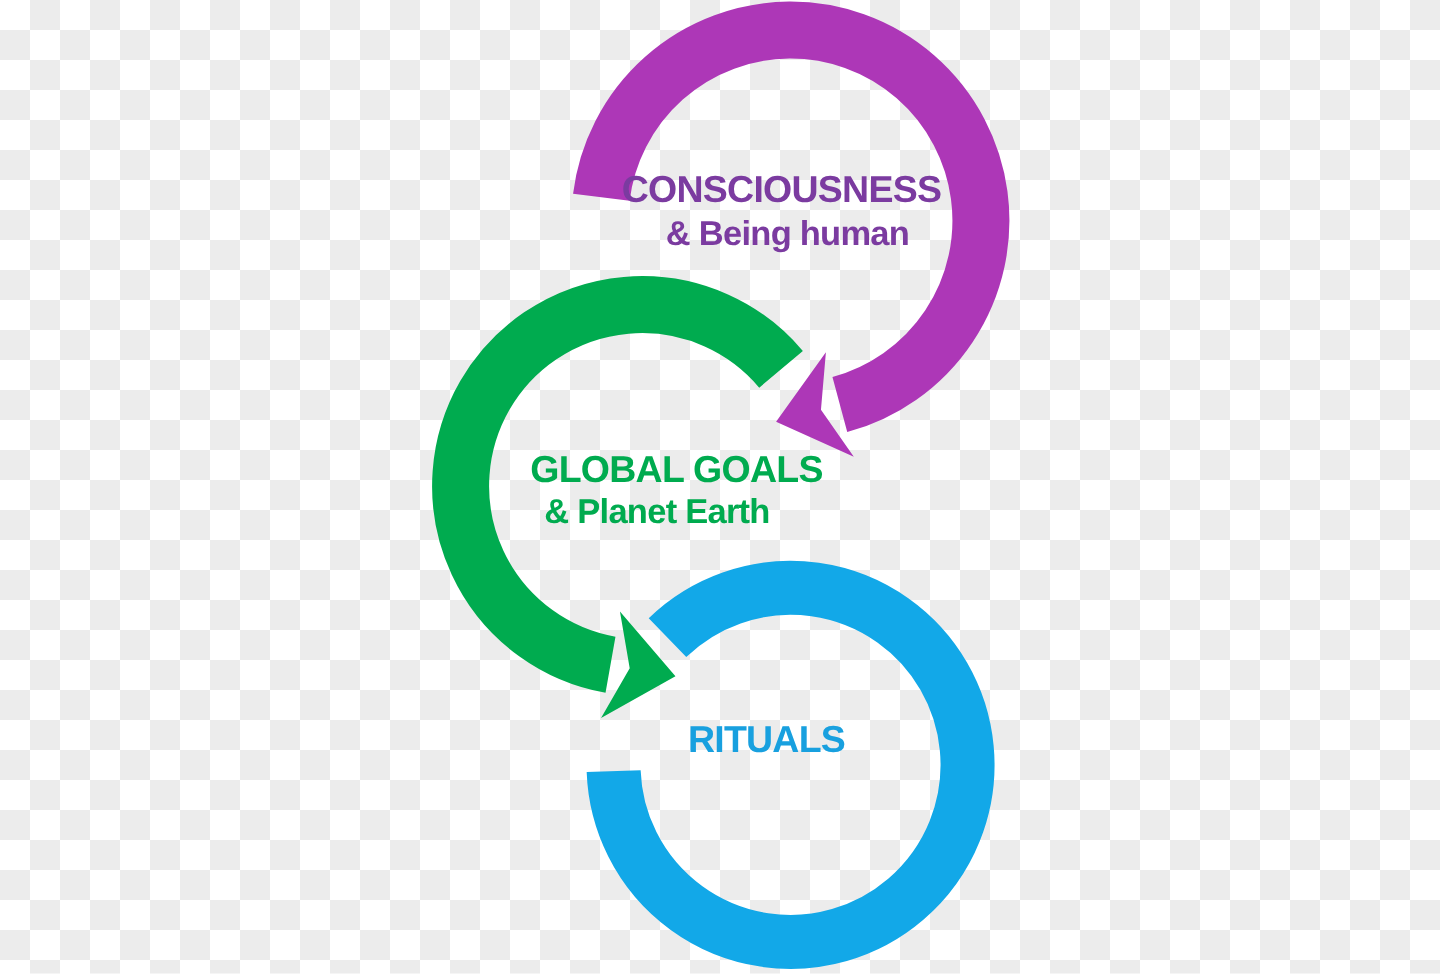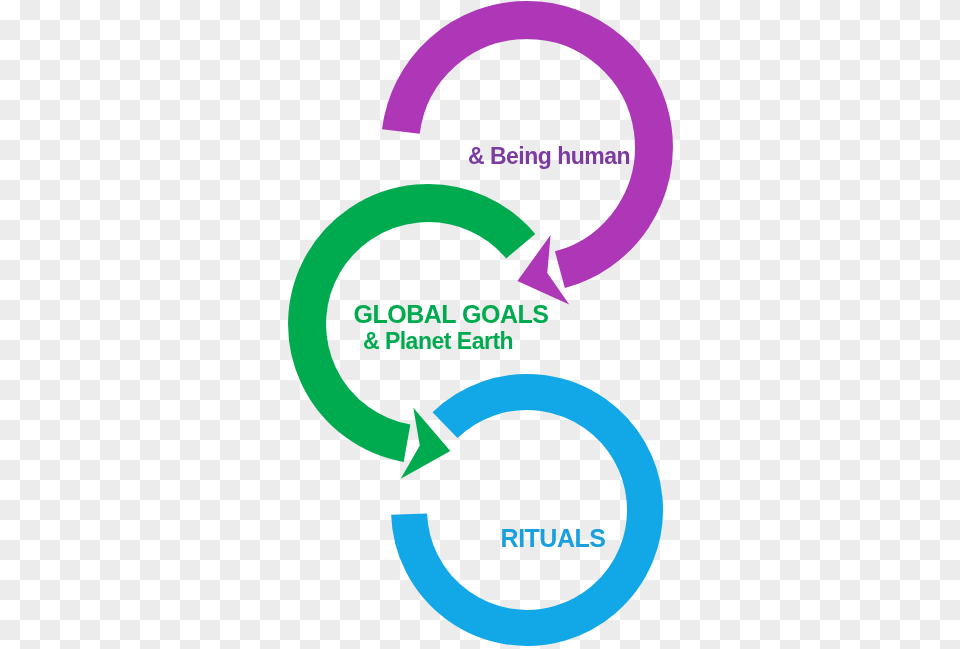--- a/index.html
+++ b/index.html
@@ -29,42 +29,43 @@
     position: absolute;
     transform: translate(-50%, -50%);
     white-space: nowrap;
     font-weight: bold;
     letter-spacing: -0.5px;
     text-align: center;
   }
   .label.title { font-size: 25px; }
   .label.subtitle { font-size: 23px; }
   .pos-c-title { left: 521px; top: 127px; }
-  .pos-c-sub   { left: 525px; top: 156px; margin-left: 24px; }
+  .pos-c-sub   { left: 525px; top: 156px; }
   .pos-g-title { left: 437px; top: 314px; margin-left: 14px; }
   .pos-g-sub   { left: 438px; top: 341px; }
-  .pos-r-title { left: 553px; top: 494px; margin-top: 44px; }
+  .pos-r-title { left: 511px; top: 494px; }
   .pos-r-sub   { left: 525px; top: 533px; }
 </style>
 </head>
 <body>
 
 <div class="canvas" style="--checker-light: #ffffff; --checker-dark: #ececec;">
 
   <svg class="arcs" viewBox="0 0 960 649">
 
     <path class="arc" stroke-width="38" d="M 400.9 131.5 A 127 127 0 1 1 559.9 269.7" stroke="#ad37b7"></path>
     <polygon points="517.4,281.1 550.6,234.9 547.3,273.1 569.2,304.5" fill="#ad37b7"></polygon>
 
     <path class="arc" stroke-width="38" d="M 520.7 246.2 A 121 121 0 1 0 407 443.2" stroke="#00ab4f"></path>
     <polygon points="450.3,450.9 413.3,407.7 419.8,445.5 400.7,478.7" fill="#00ab4f"></polygon>
 
     <path class="arc" stroke-width="36" d="M 445 425.1 A 118 118 0 1 1 409.1 514.1" stroke="#12a8e8"></path>
   </svg>
 
+  <div class="label title pos-c-title" style="color: rgb(123, 59, 160);">CONSCIOUSNESS</div>
   <div class="label subtitle pos-c-sub" style="color: rgb(123, 59, 160);">&amp; Being human</div>
 
   <div class="label title pos-g-title" style="color: rgb(0, 171, 79);">GLOBAL GOALS</div>
   <div class="label subtitle pos-g-sub" style="color: rgb(0, 171, 79); text-align: center;">&amp; Planet Earth</div>
 
   <div class="label title pos-r-title" style="color: rgb(24, 160, 223);">RITUALS</div>
 
 </div>
 
 </body></html>

